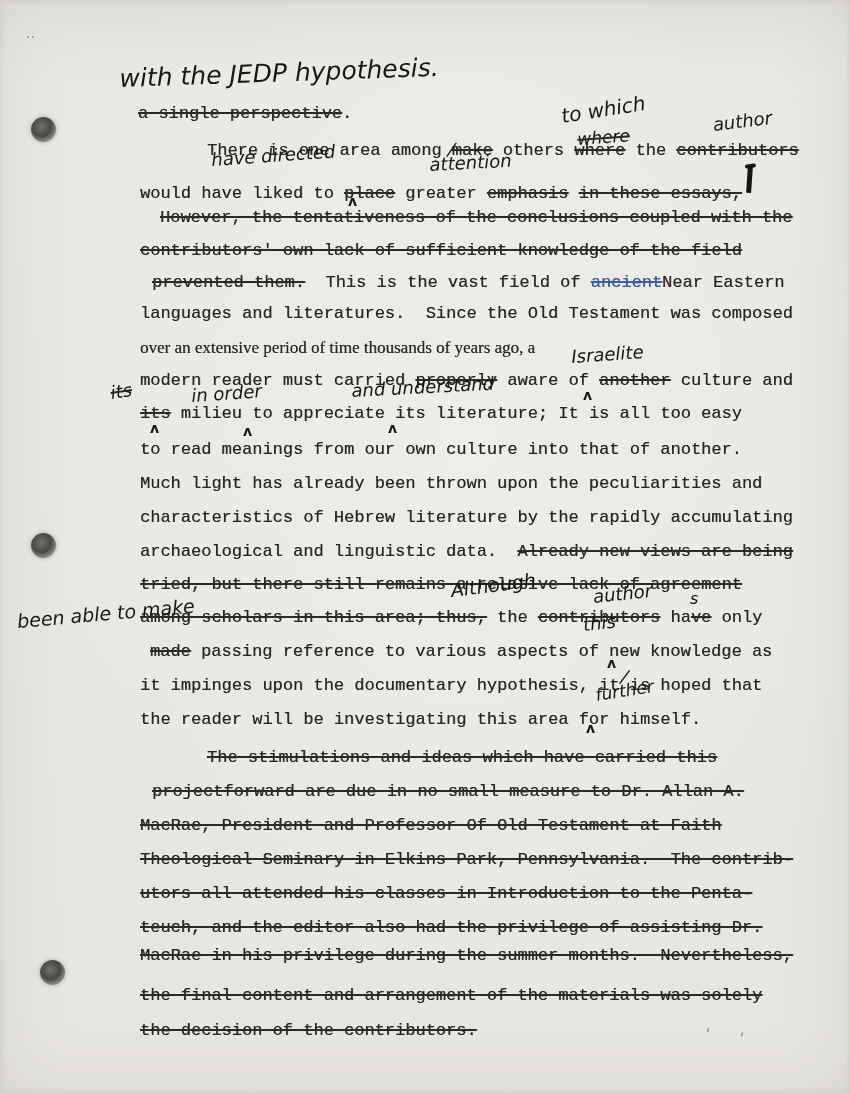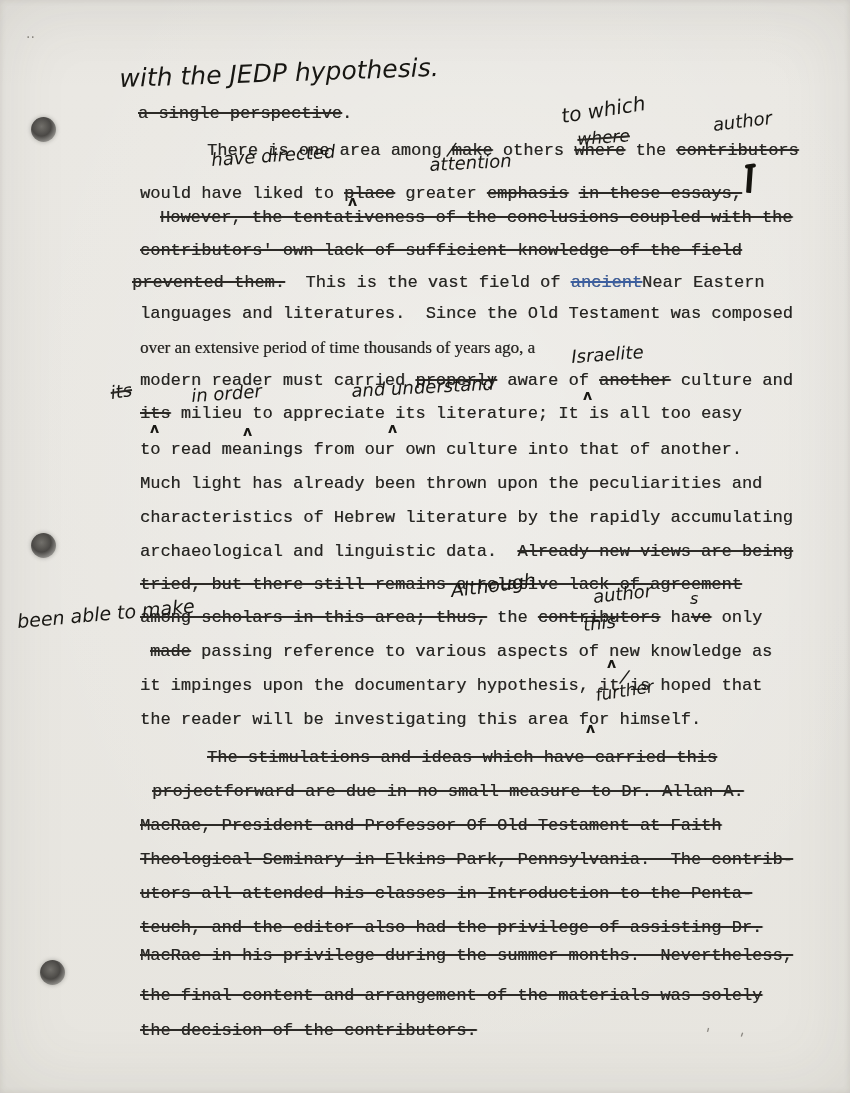--- a/index.html
+++ b/index.html
@@ -66,21 +66,21 @@
 </head>
 <body>
 
 <div class="page">
   <div id="typed-layer">
       <div class="typed-line" style="left: 138px; top: 103px;"><span class="struck">a single perspective</span><span>.</span></div>
       <div class="typed-line" style="left: 207px; top: 140px;"><span>There is one area among </span><span class="struck">make</span><span> others </span><span class="struck">where</span><span> the </span><span class="struck">contributors</span></div>
       <div class="typed-line" style="left: 140px; top: 183px;"><span>would have liked to </span><span class="struck">place</span><span> greater </span><span class="struck">emphasis</span><span> </span><span class="struck">in these essays,</span></div>
       <div class="typed-line" style="left: 140px; top: 207px; margin-left: 20px;"><span class="struck">However, the tentativeness of the conclusions coupled with the</span></div>
       <div class="typed-line" style="left: 140px; top: 240px;"><span class="struck">contributors' own lack of sufficient knowledge of the field</span></div>
-      <div class="typed-line" style="left: 132px; top: 272px;"><span class="struck">prevented them.</span><span>  This is the vast field of </span><span class="struck blue">ancient</span><span>Near Eastern</span></div>
+      <div class="typed-line" style="left: 152px; top: 272px;"><span class="struck">prevented them.</span><span>  This is the vast field of </span><span class="struck blue">ancient</span><span>Near Eastern</span></div>
       <div class="typed-line" style="left: 140px; top: 303px;"><span>languages and literatures.  Since the Old Testament was composed</span></div>
       <div class="typed-line" style="left: 140px; top: 337px; font-family: Liberation Serif, serif;"><span>over an extensive period of time thousands of years ago, a</span></div>
       <div class="typed-line" style="left: 140px; top: 370px;"><span>modern reader must carried </span><span class="struck">properly</span><span> aware of </span><span class="struck">another</span><span> culture and</span></div>
       <div class="typed-line" style="left: 140px; top: 403px;"><span class="struck">its</span><span> milieu to appreciate its literature; It is all too easy</span></div>
       <div class="typed-line" style="left: 140px; top: 439px;"><span>to read meanings from our own culture into that of another.</span></div>
       <div class="typed-line" style="left: 140px; top: 473px;"><span>Much light has already been thrown upon the peculiarities and</span></div>
       <div class="typed-line" style="left: 140px; top: 507px;"><span>characteristics of Hebrew literature by the rapidly accumulating</span></div>
       <div class="typed-line" style="left: 140px; top: 541px;"><span>archaeological and linguistic data.  </span><span class="struck">Already new views are being</span></div>
       <div class="typed-line" style="left: 140px; top: 574px;"><span class="struck">tried, but there still remains a relative lack of agreement</span></div>
       <div class="typed-line" style="left: 140px; top: 607px;"><span class="struck">among scholars in this area; thus,</span><span> the </span><span class="struck">contributors</span><span> ha</span><span class="struck">ve</span><span> only</span></div>

